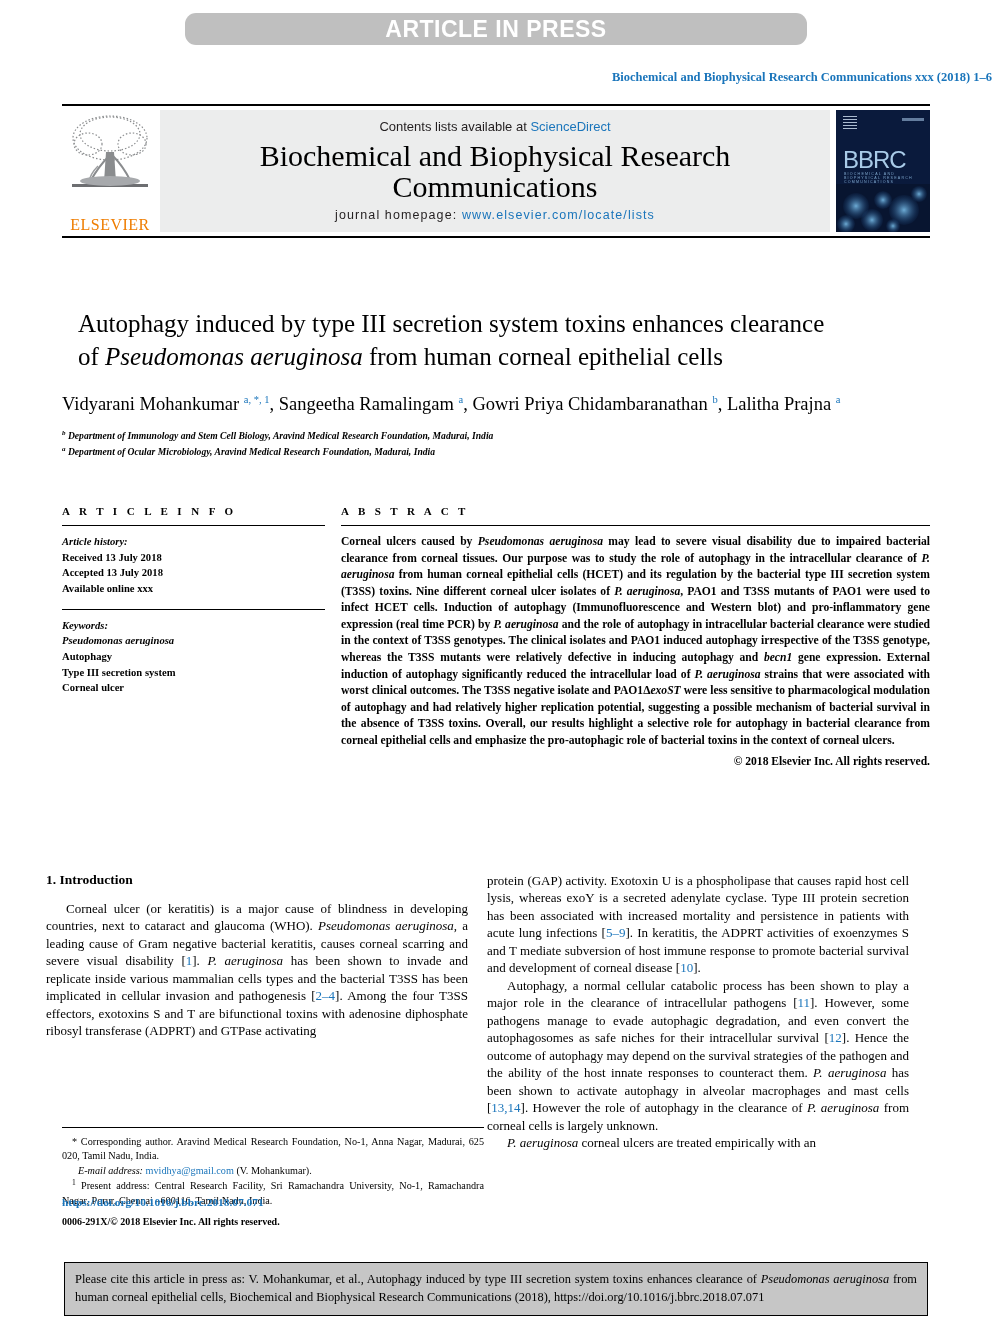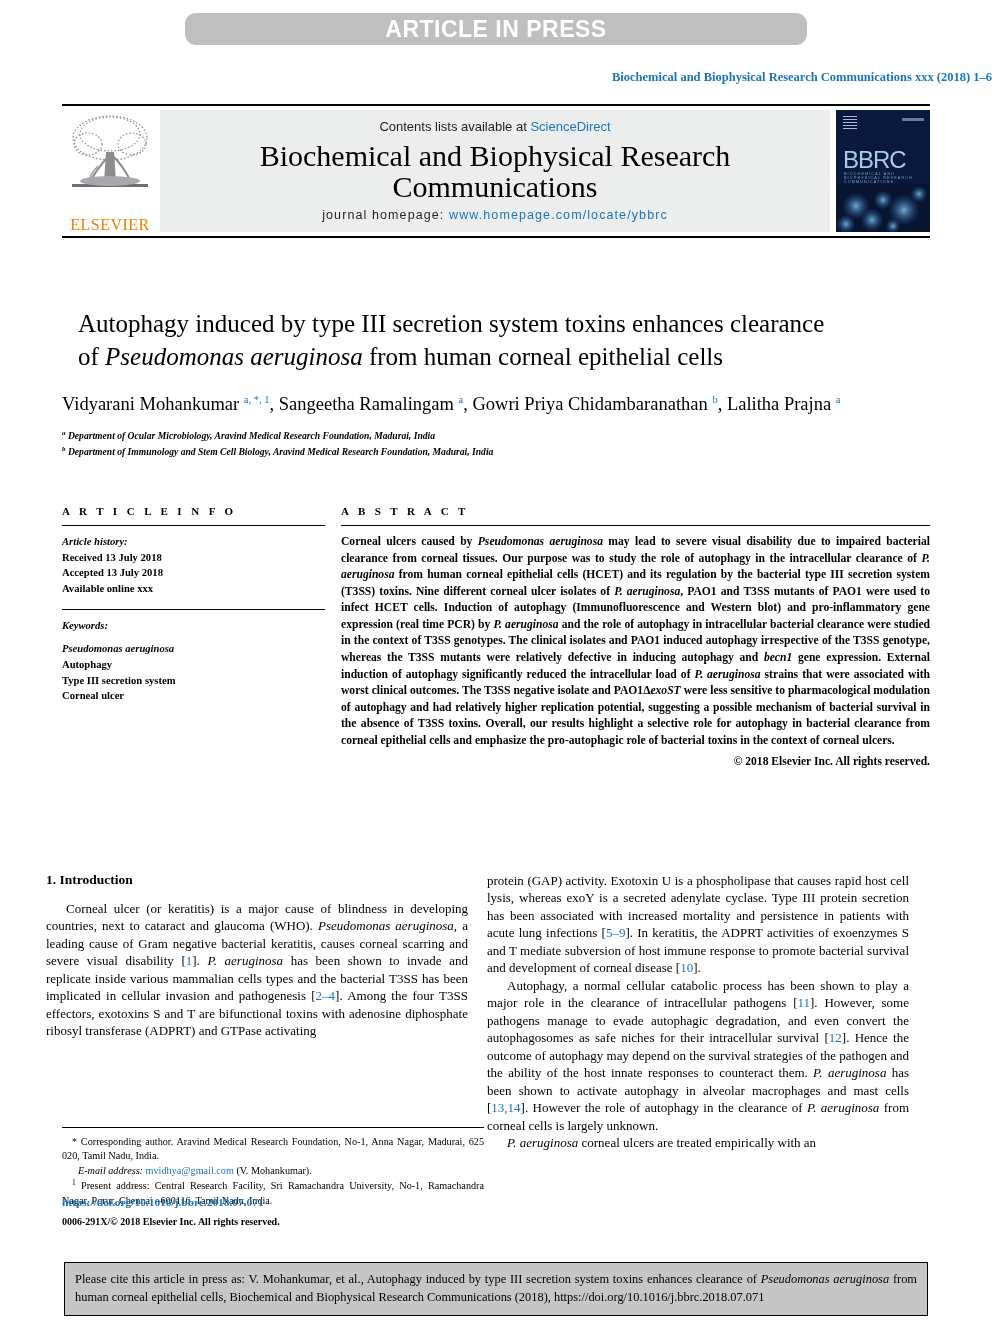--- a/index.html
+++ b/index.html
@@ -255,21 +255,21 @@
     color: #000;
   }
   .hist .ital { font-style: italic; }
   .kw-wrap { margin-top: 12px; }
   .kw {
     font-family: "Liberation Serif", serif;
     font-size: 10.6px;
     line-height: 1.48;
     font-weight: bold;
   }
-  .kw .ital { font-style: italic; margin-top: 8px; }
+  .kw .ital { font-style: italic; }
 
   .abstract-body {
     font-family: "Liberation Serif", serif;
     font-size: 11.6px;
     line-height: 1.43;
     text-align: justify;
     font-weight: bold;
     color: #000;
   }
   .abstract-body i { font-style: italic; }
@@ -404,21 +404,21 @@
       </div>
       <div class="elsevier-word">ELSEVIER</div>
     </div>
 
     <div class="masthead-center">
       <div class="contents-line">
         <span>Contents lists available at </span><a href="#">ScienceDirect</a>
       </div>
       <div class="journal-title">Biochemical and Biophysical Research Communications</div>
       <div class="homepage-line">
-        <span>journal homepage: </span><span class="url">www.homepage.com/locate/ybbrc</span>
+        <span>journal homepage: </span><span class="url">www.elsevier.com/locate/lists</span>
       </div>
     </div>
 
     <div class="bbrc-cover">
       <div class="bbrc-mark"></div>
       <div class="bbrc-tr"></div>
       <div class="bbrc-word">BBRC</div>
       <div class="bbrc-sub">BIOCHEMICAL AND BIOPHYSICAL RESEARCH COMMUNICATIONS</div>
       <svg width="94" height="122" viewBox="0 0 94 122" style="position:absolute;left:0;top:0">
         <defs>
@@ -439,22 +439,22 @@
     </div>
   </div>
   <div class="masthead-rule"></div>
 
   <div class="title-block">
     <h1 class="art-title">
       <span>Autophagy induced by type III secretion system toxins enhances clearance of </span><i>Pseudomonas aeruginosa</i><span> from human corneal epithelial cells</span>
     </h1>
     <div class="authors">Vidyarani Mohankumar <sup>a, *, 1</sup>, Sangeetha Ramalingam <sup>a</sup>, Gowri Priya Chidambaranathan <sup>b</sup>, Lalitha Prajna <sup>a</sup></div>
     <div class="affils">
+      <div><sup>b</sup> <span>Department of Immunology and Stem Cell Biology, Aravind Medical Research Foundation, Madurai, India</span></div>
       <div><sup>a</sup> <span>Department of Ocular Microbiology, Aravind Medical Research Foundation, Madurai, India</span></div>
-      <div><sup>b</sup> <span>Department of Immunology and Stem Cell Biology, Aravind Medical Research Foundation, Madurai, India</span></div>
     </div>
   </div>
 
   <div class="info-abs">
 
     <div class="col-info">
       <div class="sec-head">A R T I C L E   I N F O</div>
       <hr class="hr-thin">
       <div class="hist">
         <div class="ital">Article history:</div>

